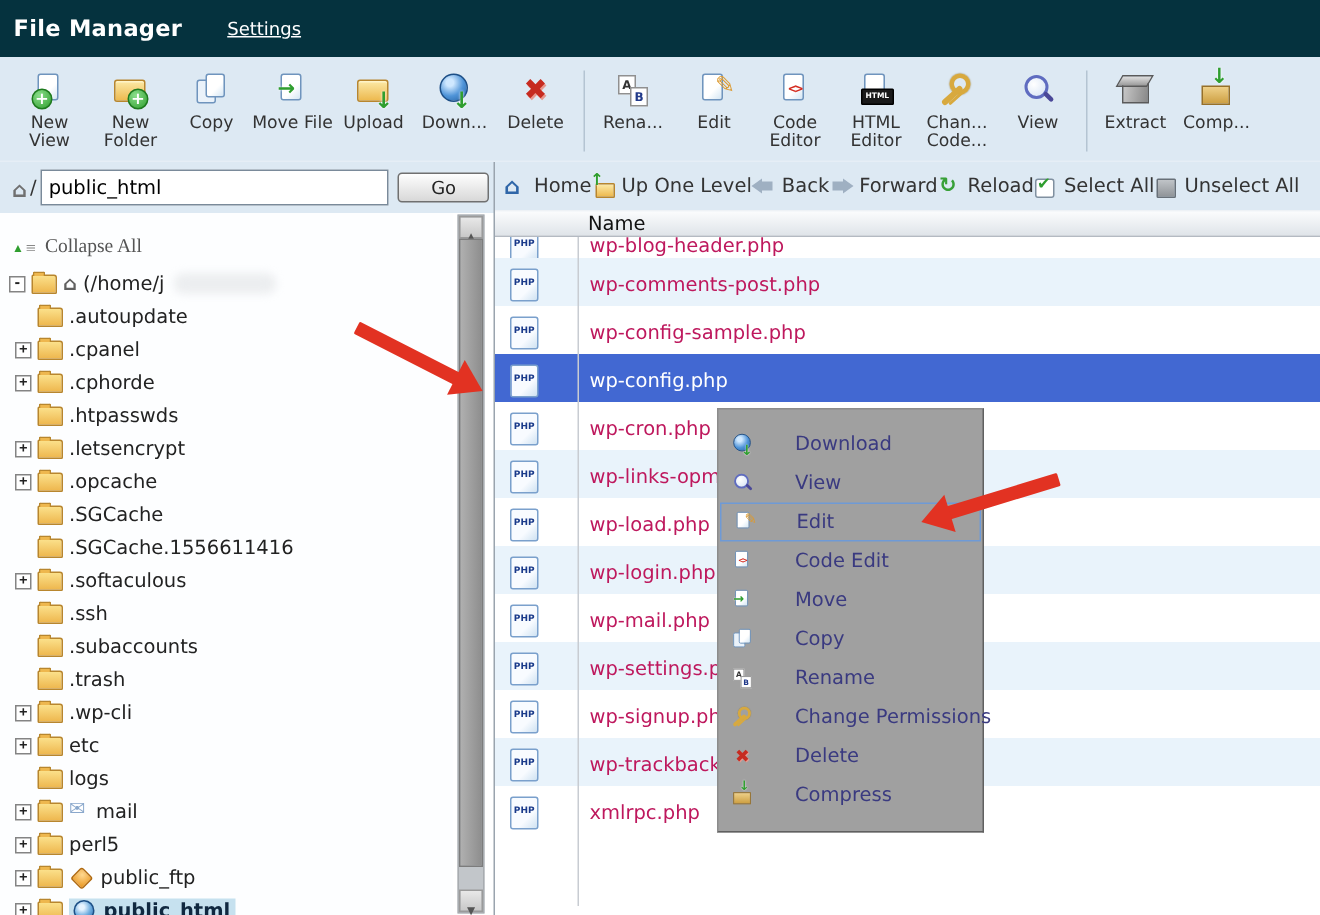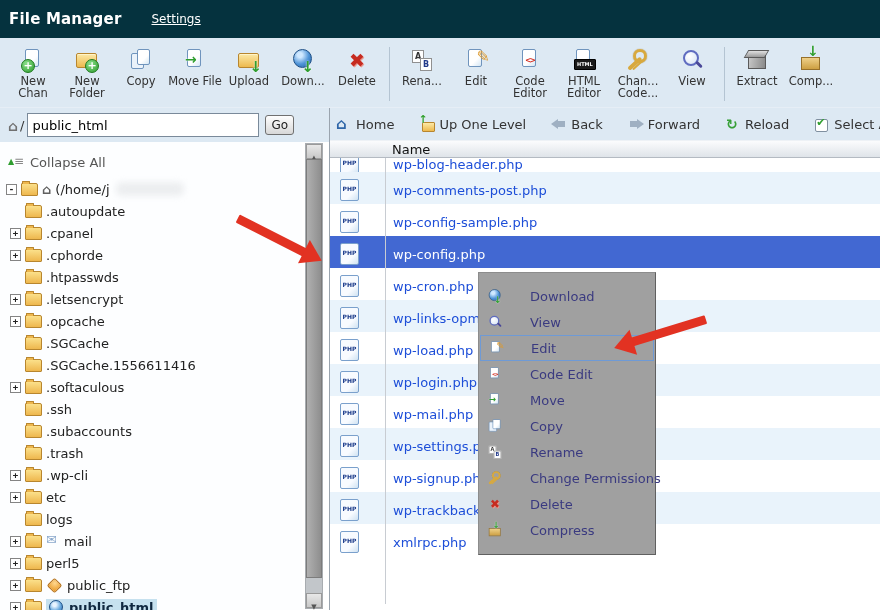--- a/index.html
+++ b/index.html
@@ -80,27 +80,27 @@
   .i-compress::after { content:"↓"; position:absolute; left:9px; top:-3px; color:#2f9e2f;
     font-weight:bold; font-size:14px; line-height:14px; text-shadow:0 0 2px #fff; }
 
   
   .pathbar { position:absolute; left:0; top:108px; width:330px; height:34px; background:#dde9f3;
     display:flex; align-items:center; padding-left:8px; box-sizing:border-box; }
   .ph-home::before { content:"⌂"; font-size:14px; color:#707070; font-weight:bold; }
   .ph-slash { font-size:13px; color:#333; margin:0 3px 0 2px; }
   .path-input { width:222px; height:20px; border:1px solid #7a8a9a; font:13px "DejaVu Sans",sans-serif;
     padding:1px 4px; color:#000; background:#fff; }
-  .go-btn { margin-left:6px; font:12px "DejaVu Sans",sans-serif; color:#222; padding:2px 5px;
+  .go-btn { margin-left:6px; font:12px "DejaVu Sans",sans-serif; color:#222; padding:2px 21px;
     border:1px solid #707070; border-radius:3px; background:linear-gradient(#fefefe,#d8d8d8); cursor:pointer; }
 
   
   .sidebar { position:absolute; left:0; top:142px; width:302px; bottom:0; background:#fdfeff;
     overflow:hidden; font-size:13px; color:#222; }
-  .collapse-all { display:flex; gap:6px; align-items:center; padding:10px 0 0 8px; color:#555; height:20px; cursor:pointer; }
+  .collapse-all { display:flex; gap:6px; align-items:flex-end; padding:10px 0 0 8px; color:#555; height:20px; cursor:pointer;font-family:Liberation Serif, serif; }
   .collapse-ico { position:relative; display:inline-block; width:16px; height:12px; }
   .collapse-ico::before { content:"▲"; position:absolute; left:0; top:1px; color:#2f9e2f; font-size:8px; }
   .collapse-ico::after { content:"≡"; position:absolute; right:0; top:-2px; color:#888; font-size:12px; }
   .tree-root { display:flex; align-items:center; gap:4px; padding-left:6px; height:22px; margin-top:6px; }
   .tree { margin-top:0; }
   .tree-item { display:flex; align-items:center; gap:4px; padding-left:10px; height:22px; cursor:pointer; }
   .t-exp { width:11px; height:11px; flex:none; border:1px solid #848484; background:#fff;
     box-sizing:border-box; font:bold 9px/8px "DejaVu Sans Mono",monospace; text-align:center; color:#222; cursor:pointer; }
   .t-exp.none { visibility:hidden; }
   .t-exp.plus::before { content:"+"; }
@@ -131,21 +131,21 @@
     border:1px solid #9a9a9a; box-sizing:border-box; text-align:center; cursor:pointer; }
   .sc-btn.up { top:0; } .sc-btn.down { bottom:0; }
   .sc-btn.up::before { content:"▲"; font-size:7px; line-height:13px; color:#555; }
   .sc-btn.down::before { content:"▼"; font-size:7px; line-height:13px; color:#555; }
   .sc-thumb { position:absolute; left:0; right:0; top:15px; bottom:30px;
     background:linear-gradient(90deg,#b0b0b0,#8e8e8e); border:1px solid #7c7c7c; box-sizing:border-box; }
   .panel-div { position:absolute; left:329px; top:108px; bottom:0; width:1px; background:#9aa4ae; z-index:6; }
 
   
   .filepanel { position:absolute; left:330px; top:108px; right:0; bottom:0; }
-  .navbar { height:32px; background:#dde9f3; display:flex; align-items:center; gap:25px;
+  .navbar { height:32px; background:#dde9f3; display:flex; align-items:center; gap:0;
     padding-left:6px; font-size:13px; color:#333; white-space:nowrap; overflow:hidden; }
   .nav-item { display:flex; align-items:center; gap:4px; cursor:pointer; flex:none; }
   .nico { position:relative; display:inline-block; width:16px; height:15px; flex:none; }
   .n-home::before { content:"⌂"; position:absolute; left:0; top:-2px; font-size:15px; color:#2f66a8; font-weight:bold; }
   .n-up::before { content:""; position:absolute; left:3px; top:5px; width:11px; height:8px;
     background:linear-gradient(#fce9a6,#edb94e); border:1px solid #b8862e; border-radius:1px; }
   .n-up::after { content:"↑"; position:absolute; left:-1px; top:-3px; color:#2f9e2f;
     font-weight:bold; font-size:11px; line-height:11px; text-shadow:0 0 1px #fff; }
   .n-back::before { content:""; position:absolute; left:0; top:2px; border-right:7px solid #9fb0c2;
     border-top:5px solid transparent; border-bottom:5px solid transparent; }
@@ -168,21 +168,21 @@
   .file-row { height:32px; background:#fff; overflow:hidden; cursor:pointer; }
   .file-row.alt { background:#e9f3fb; }
   .file-row.sel { background:#4268d2; }
   .row-inner { display:flex; align-items:center; height:36px; }
   .file-row.partial { height:14px; }
   .file-row.partial .row-inner { margin-top:-12px; }
   .f-php { position:relative; width:17px; height:20px; flex:none; margin-left:10px;
     background:linear-gradient(135deg,#f8fbff 65%,#cfe2f2); border:1px solid #7aa0cc; border-radius:2px; }
   .f-php::before { content:"PHP"; position:absolute; left:0; right:0; top:5px; text-align:center;
     font:bold 6px/8px "DejaVu Sans",sans-serif; color:#1a3a8a; }
-  .fname { margin-left:34px; font-size:13px; color:#1d4ed8; white-space:nowrap; }
+  .fname { margin-left:34px; font-size:13px; color:#be185d; white-space:nowrap; }
   .file-row.sel .fname { color:#ffffff; }
   .col-sep { position:absolute; left:55px; top:-18px; height:464px; width:1px; background:#c8ccd2; }
 
   
   .ctx-menu { position:absolute; left:478px; top:272px; width:178px; height:283px; background:#a0a0a0;
     border:1px solid #8c8c8c; border-right-color:#606060; border-bottom-color:#606060;
     box-sizing:border-box; padding-top:10px; z-index:30; }
   .menu-row { height:26px; display:flex; align-items:center; gap:24px; padding-left:7px;
     box-sizing:border-box; cursor:pointer; }
   .mlbl { font-size:13px; color:#3a3a80; white-space:nowrap; }
@@ -205,21 +205,21 @@
 <div class="titlebar">
   <span class="app-title">File Manager</span>
   <a class="settings">Settings</a>
 </div>
 
 <div class="toolbar">
   <div class="tgroup">
 
       <div class="tbtn">
         <span class="ico pgb i-newfile"></span>
-        <span class="tlbl">New Chan</span>
+        <span class="tlbl">New View</span>
       </div>
 
       <div class="tbtn">
         <span class="ico fldb i-newfolder"></span>
         <span class="tlbl">New Folder</span>
       </div>
 
       <div class="tbtn">
         <span class="ico i-copy"></span>
         <span class="tlbl">Copy</span>

